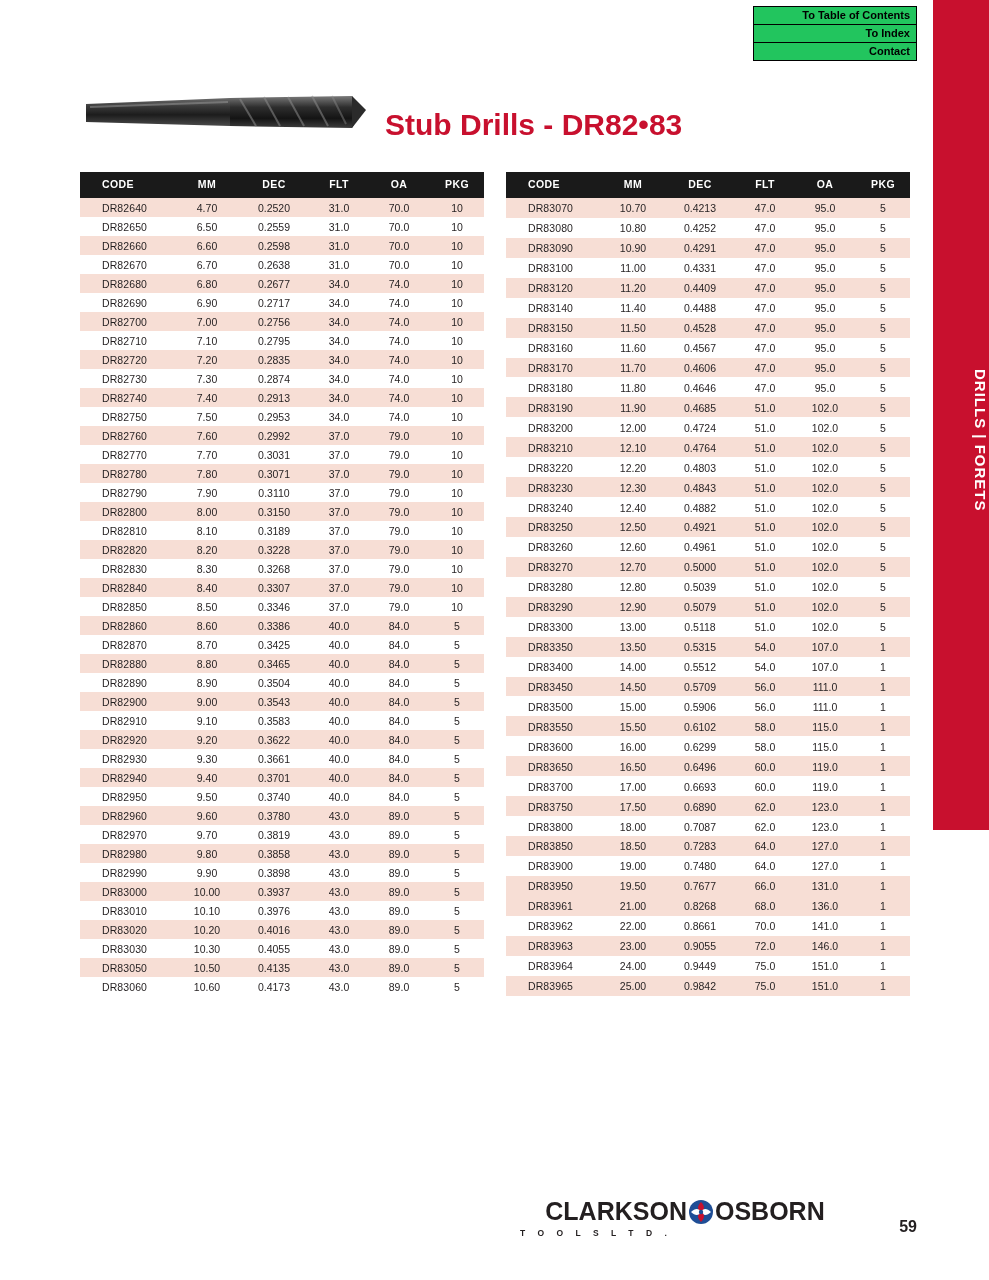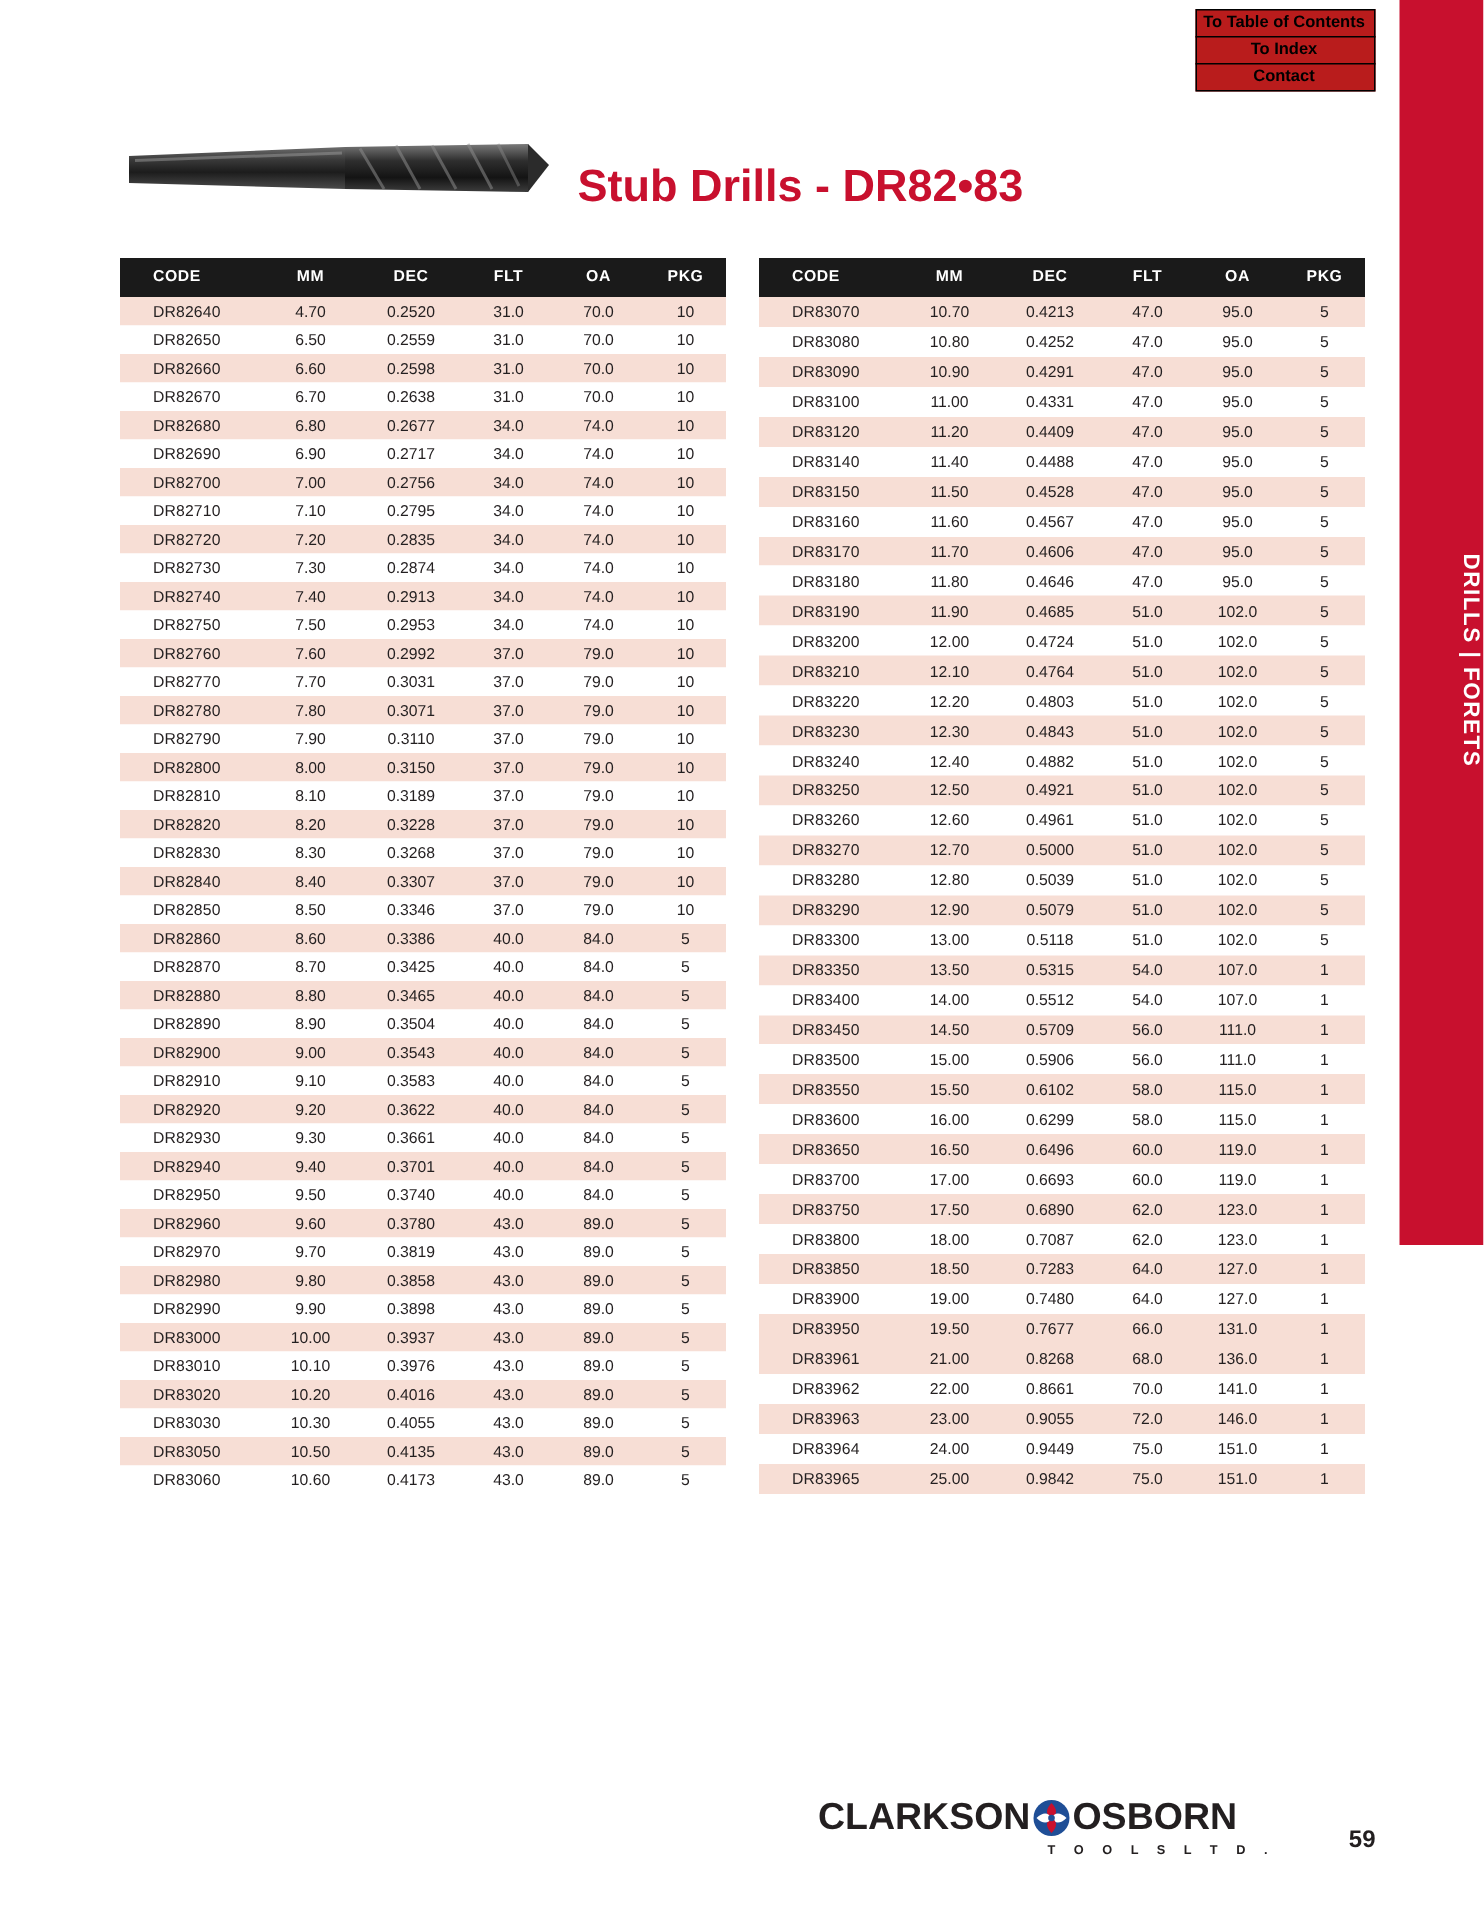--- a/index.html
+++ b/index.html
@@ -38,24 +38,24 @@
     letter-spacing: 1px;
     writing-mode: vertical-rl;
     text-orientation: mixed;
     white-space: nowrap;
   }
 
   
   .nav-box {
     position: absolute;
     right: 72px;
-    width: 120px;
-    background: #b91c1c;
+    width: 164px;
+    background: #22c55e;
     border: 1px solid #000000;
-    text-align: center;
+    text-align: right;
     padding: 1px 6px 2px 4px;
     font-size: 11px;
     font-weight: bold;
     color: #000000;
     line-height: 14px;
   }
   .nav-box.b1 { top: 6px; }
   .nav-box.b2 { top: 24px; margin-left: 44px; }
   .nav-box.b3 { top: 42px; }
 
@@ -121,21 +121,21 @@
   }
   table.spec tbody tr.shade td { background: #f7ded5; }
   table.spec tbody tr.plain td { background: #ffffff; }
 
   
   .footer-logo {
     position: absolute;
     left: 520px;
     bottom: 42px;
     width: 330px;
-    text-align: right;
+    text-align: left;
   }
   .logo-line {
     font-size: 25px;
     font-weight: bold;
     color: #231f20;
     letter-spacing: 0px;
     display: flex;
     align-items: center;
     justify-content: center;
     gap: 2px;

